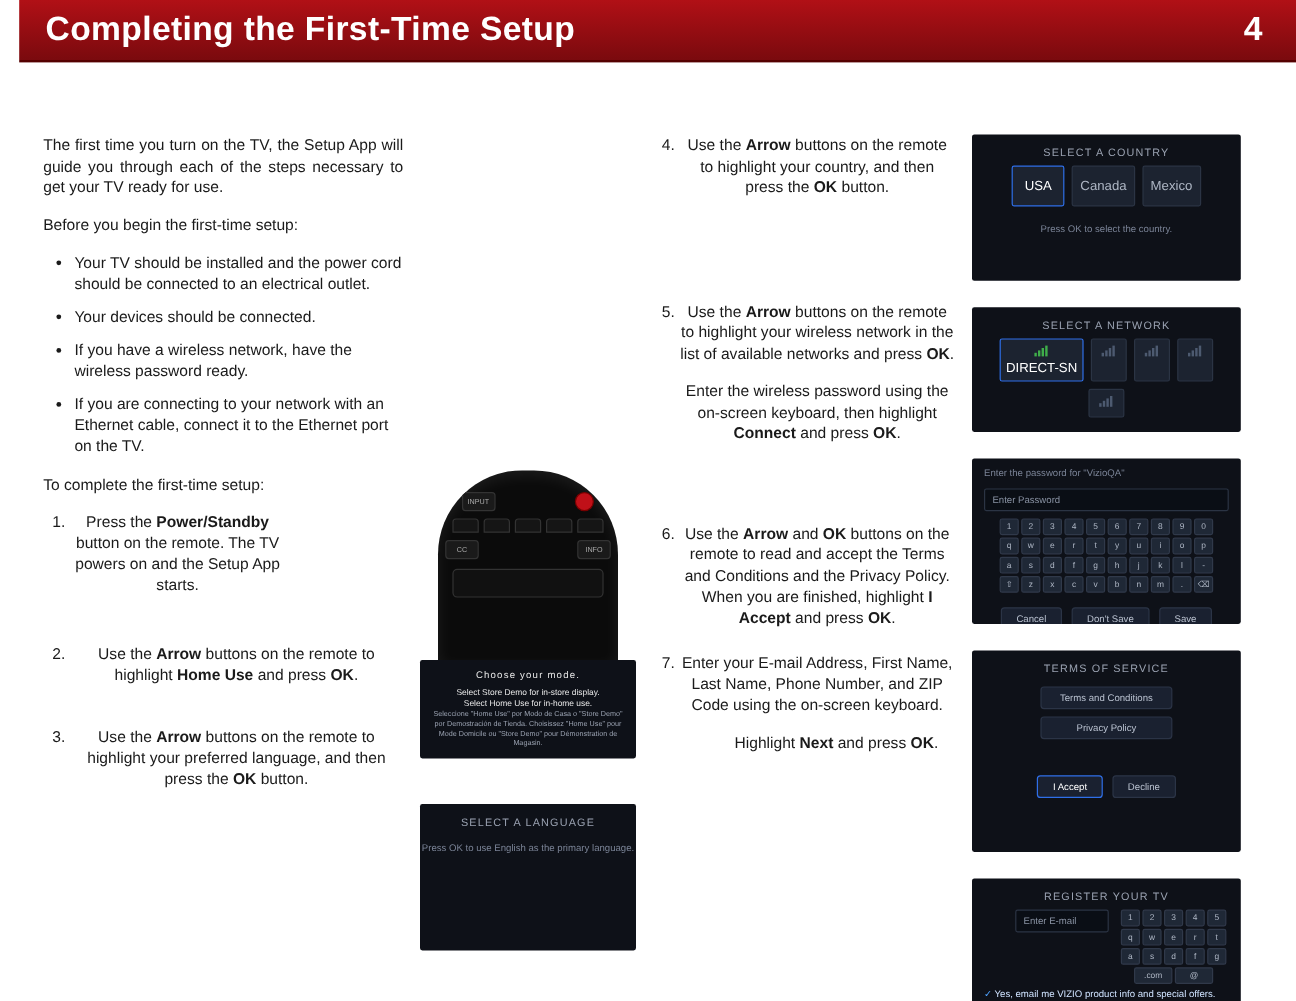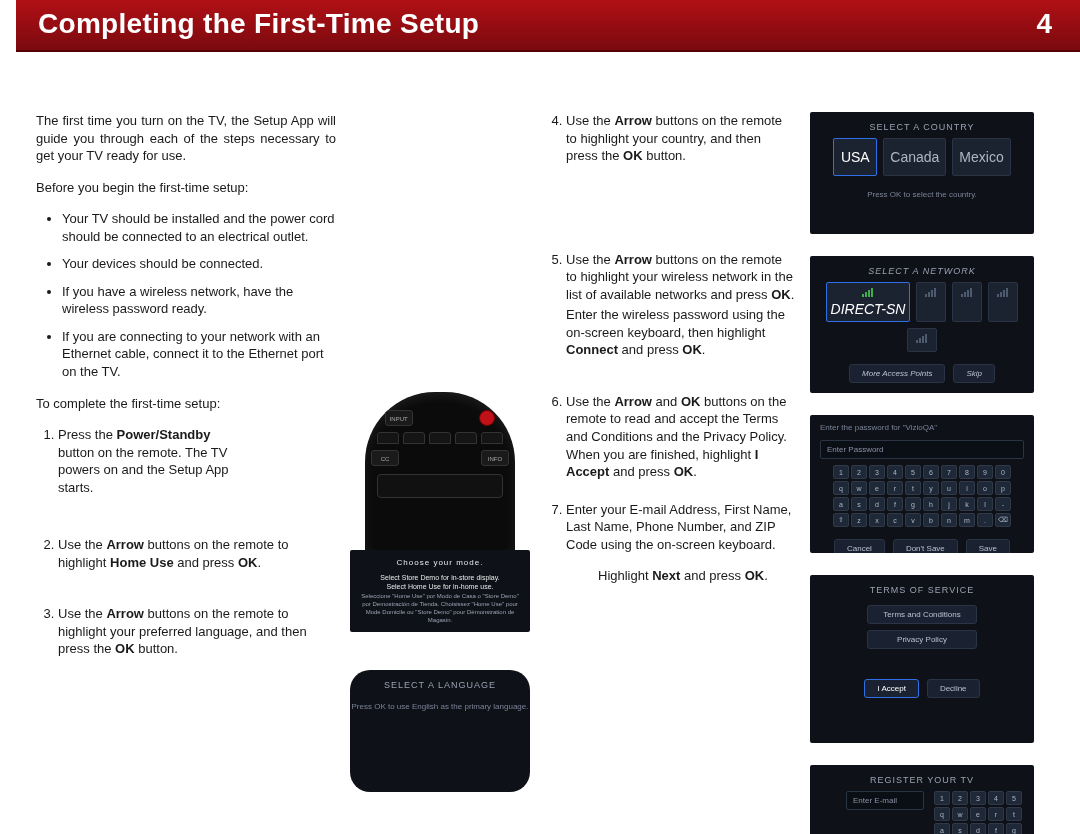--- a/index.html
+++ b/index.html
@@ -42,21 +42,21 @@
   .col.text1 { flex: 0 0 300px; }
   .col.img1  { flex: 0 0 180px; display:flex; flex-direction:column; gap:38px; padding-top:280px;}
   .col.text2 { flex: 0 0 252px; }
   .col.img2  { flex: 0 0 224px; display:flex; flex-direction:column; gap:22px;}
 
   p { margin: 0 0 14px 0; line-height: 1.35; }
   p.just { text-align: justify; }
   ul.bul { margin: 0 0 14px 0; padding-left: 26px; list-style: disc; }
   ul.bul li { margin-bottom: 10px; line-height: 1.35; }
   ol.steps { margin:0; padding-left: 22px; }
-  ol.steps li { margin-bottom: 30px; line-height: 1.35; }
+  ol.steps li { margin-bottom: 30px; line-height: 1.35; text-align: center; }
   b { font-weight: 700; }
 
   .pagenum { text-align:center; font-size:12px; margin-top:6px; margin-bottom:4px;}
 
   
   .illus {
     background: #0e1118;
     color: #c8cdd6;
     border-radius: 2px;
     width: 100%;
@@ -70,21 +70,21 @@
     font-size:9px;
     color:#9aa2b1;
     padding:10px 0 6px;
   }
   .tile-row { display:flex; gap:6px; justify-content:center; padding:0 10px 8px; flex-wrap:wrap;}
   .tile {
     background:#1c2330;
     border:1px solid #2b3444;
     border-radius:2px;
     padding:10px 6px;
-    font-size:14px;
+    font-size:11px;
     text-align:center;
     min-width:44px;
     color:#aeb6c4;
   }
   .tile.sel { border-color:#2f6fe8; color:#fff;}
   .illus .foot { text-align:center; font-size:8px; color:#7a8396; padding:6px 0 10px;}
   .btnrow { display:flex; gap:8px; justify-content:center; padding:4px 0 12px;}
   .btn { background:#1a2130; border:1px solid #2b3446; border-radius:3px; padding:4px 12px; font-size:8px; color:#b9c1cf;}
   .btn.sel { border-color:#2f6fe8; color:#fff;}
   .kbd { display:flex; flex-direction:column; gap:2px; padding:4px 8px 8px;}
@@ -108,23 +108,23 @@
   .remote .row2{position:absolute;top:40px;left:0;right:0;display:flex;justify-content:center;gap:4px;}
   .bar{background:#151515;border:1px solid #333;width:22px;height:12px;border-radius:3px 3px 0 0;}
   .remote .row3{position:absolute;top:58px;left:0;right:0;display:flex;justify-content:space-between;padding:0 6px;}
   .remote .strip{position:absolute;top:82px;left:12px;right:12px;height:24px;background:#111;border-radius:4px;border:1px solid #333;}
 
   .mode-illus { height:82px;}
   .mode-illus .title{padding-top:8px;font-size:8px;color:#e8e8e8;}
   .mode-illus .sub{text-align:center;font-size:7px;color:#e8e8e8;line-height:1.3;padding:0 8px;}
   .mode-illus .sub2{text-align:center;font-size:6px;color:#9aa2b1;line-height:1.3;padding:2px 8px 4px;}
 
-  .lang-illus { height:122px;border-radius:20px;}
+  .lang-illus { height:122px;}
   .country-illus { height:122px;}
-  .network-illus { height:137px;font-style:italic;}
+  .network-illus { height:104px;}
   .kbd-illus { height:138px;}
   .tos-illus { height:168px;}
   .reg-illus { height:120px;}
 
   .net-tile .sig{width:12px;height:10px;margin:0 auto 4px;display:flex;align-items:flex-end;gap:1px;}
   .net-tile .sig span{width:2px;background:#3fae4a;}
   .net-tile .sig .s1{height:3px;} .net-tile .sig .s2{height:5px;} .net-tile .sig .s3{height:7px;} .net-tile .sig .s4{height:9px;}
   .net-tile .sig.off span{background:#4d5a70;}
 </style>
 </head>
@@ -201,25 +201,25 @@
     </div>
   </div>
 
   <div class="col text2">
     <ol class="steps" start="4">
       <li style="margin-bottom:86px;">
         <span>Use the </span><b>Arrow</b><span> buttons on the remote to highlight your country, and then press the </span><b>OK</b><span> button.</span>
       </li>
       <li style="margin-bottom:14px;">
         <span>Use the </span><b>Arrow</b><span> buttons on the remote to highlight your wireless network in the list of available networks and press </span><b>OK</b><span>.</span>
-        <p style="margin-top:3px;">
+        <p style="margin-top:14px;">
           <span>Enter the wireless password using the on-screen keyboard, then highlight </span><b>Connect</b><span> and press </span><b>OK</b><span>.</span>
         </p>
       </li>
-      <li style="margin-top:34px;margin-bottom:20px;">
+      <li style="margin-top:66px;margin-bottom:20px;">
         <span>Use the </span><b>Arrow</b><span> and </span><b>OK</b><span> buttons on the remote to read and accept the Terms and Conditions and the Privacy Policy. When you are finished, highlight </span><b>I Accept</b><span> and press </span><b>OK</b><span>.</span>
       </li>
       <li>
         <span>Enter your E-mail Address, First Name, Last Name, Phone Number, and ZIP Code using the on-screen keyboard.</span>
         <p style="margin-top:14px;margin-left:32px;">
           <span>Highlight </span><b>Next</b><span> and press </span><b>OK</b><span>.</span>
         </p>
       </li>
     </ol>
   </div>

